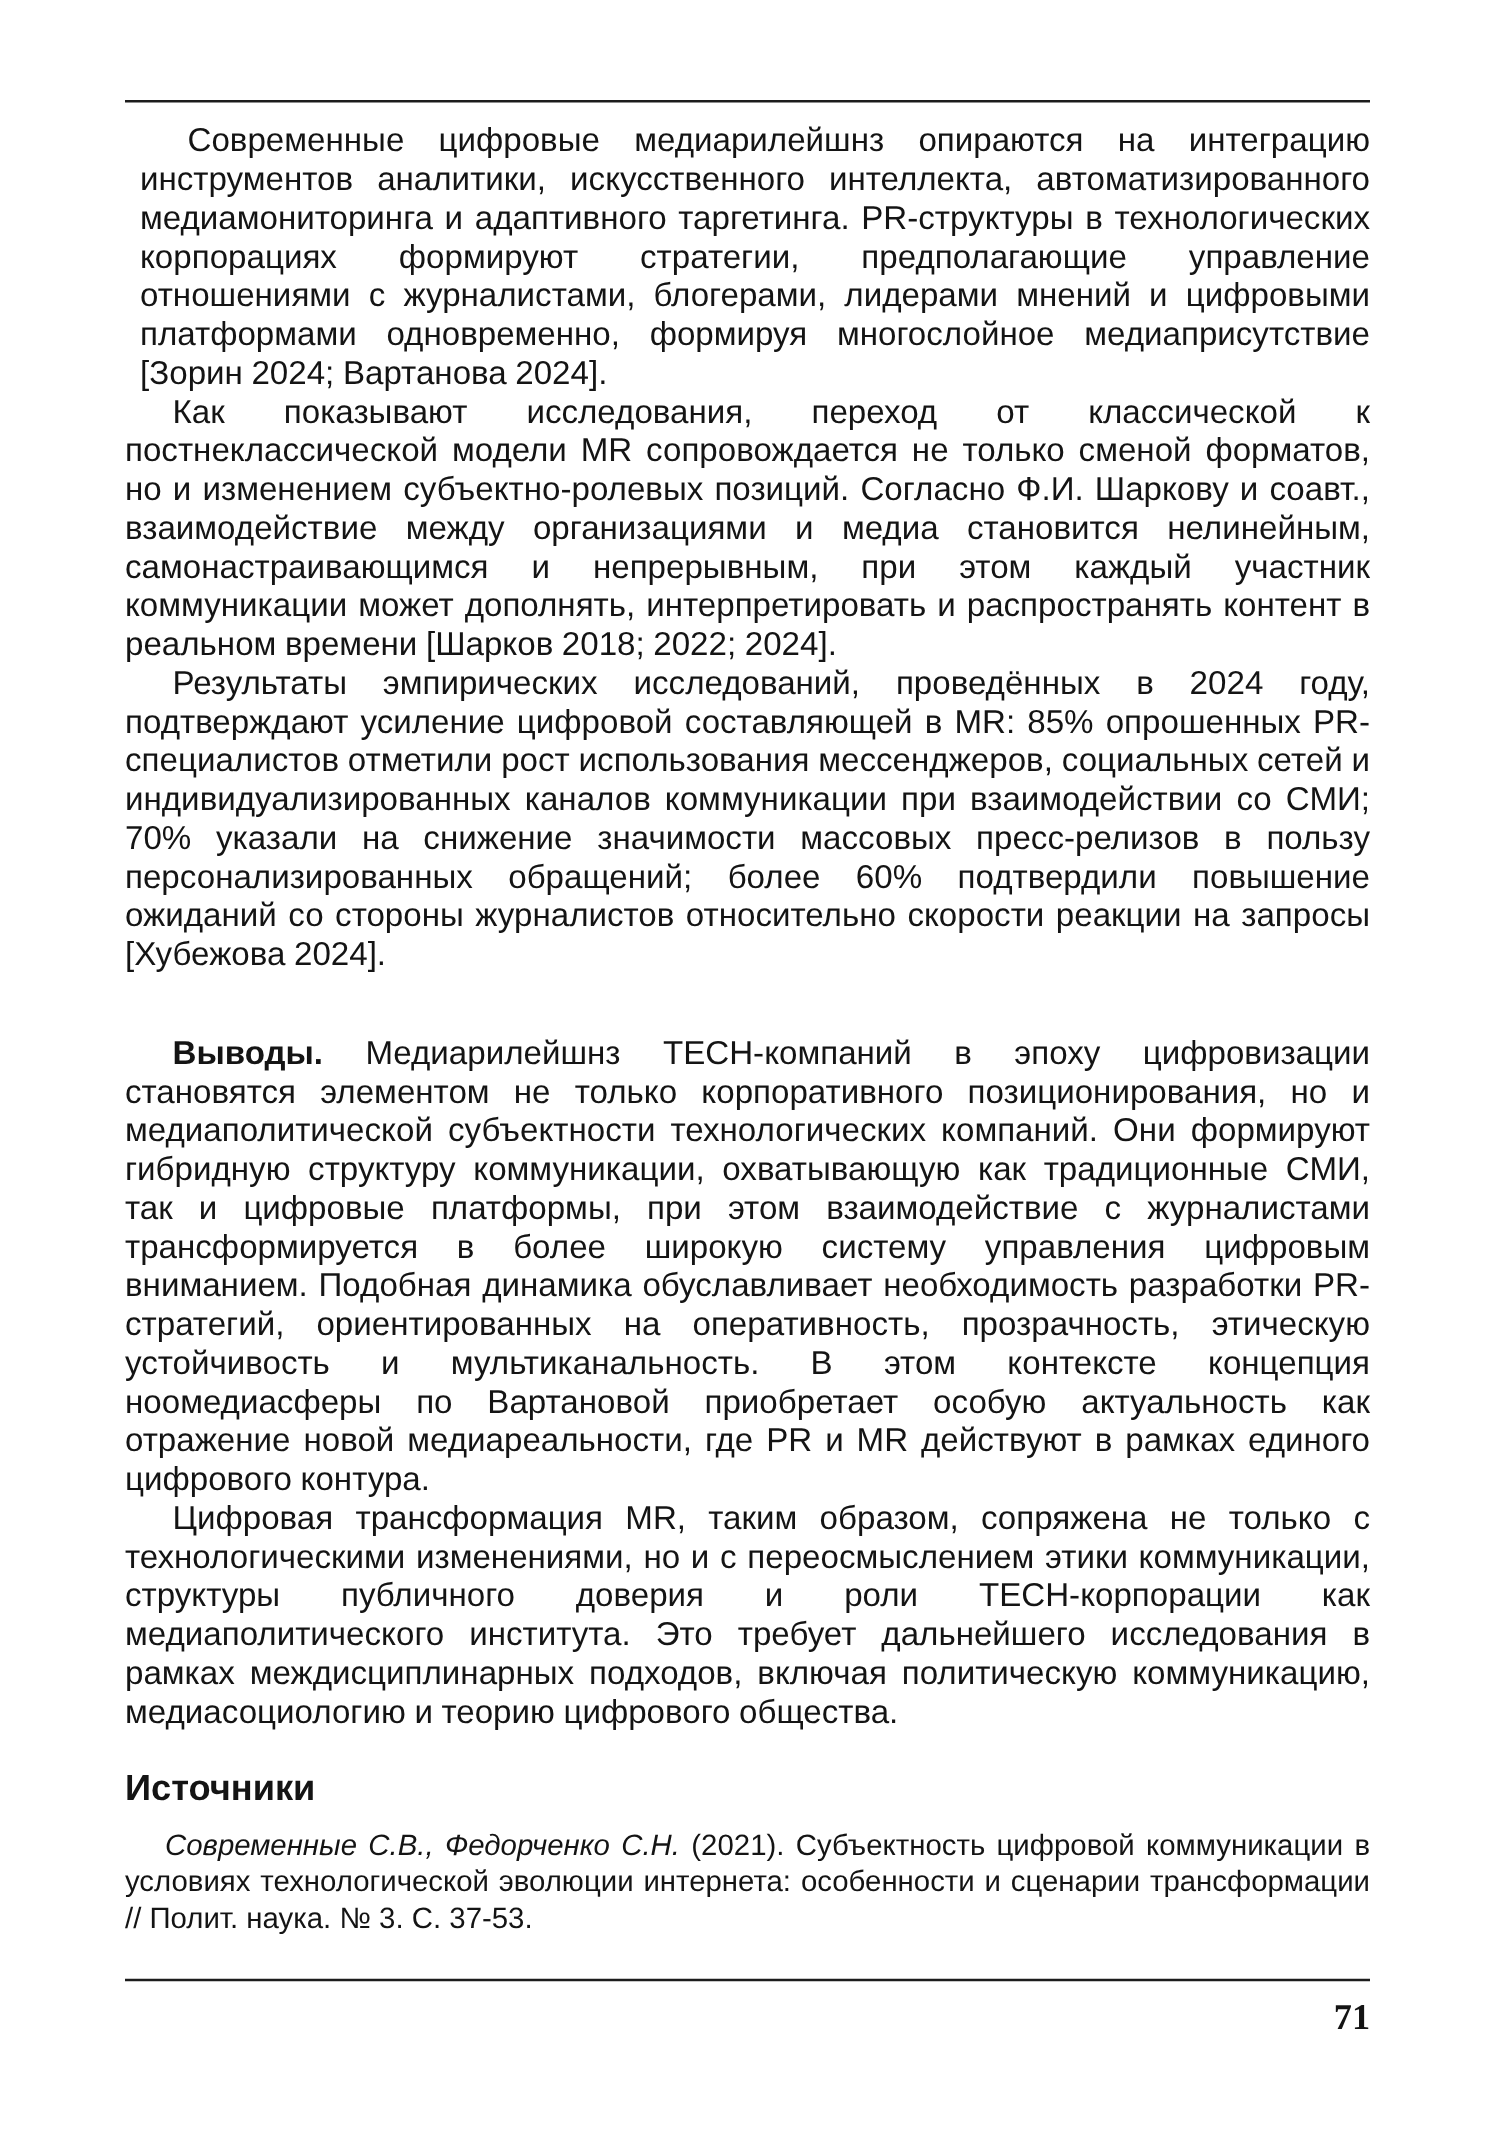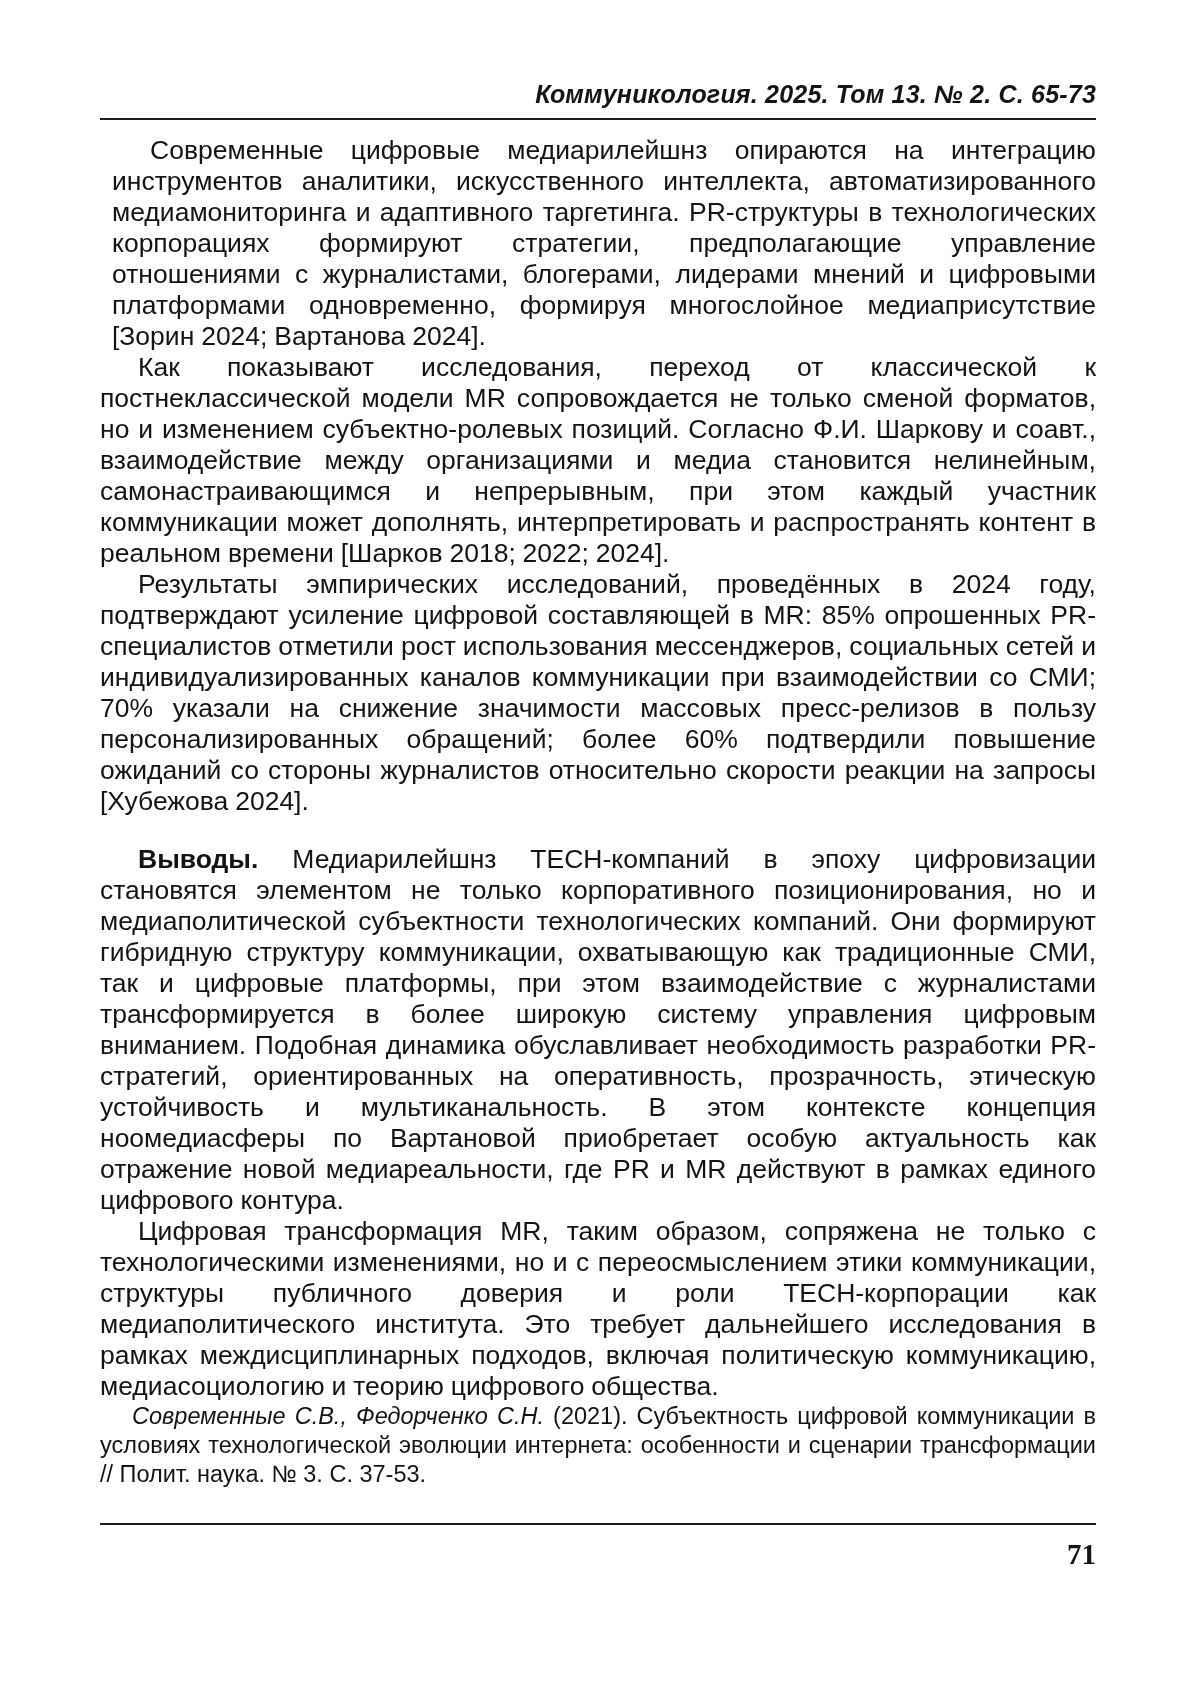--- a/index.html
+++ b/index.html
@@ -33,21 +33,21 @@
   .body-para {
     font-size: 26.5px;
     line-height: 31px;
     text-align: justify;
     text-indent: 38px;
     hyphens: auto;
     -webkit-hyphens: auto;
     word-spacing: -0.5px;
   }
   .first-para { margin-top: 15px; margin-left: 12px; }
-  .conclusions { margin-top: 27px; }
+  .conclusions { margin-top: 48px; }
   .conclusions b { font-weight: bold; }
   .sources-heading {
     font-size: 29px;
     font-weight: bold;
     margin: 30px 0 14px 0;
     text-align: left;
   }
   .ref {
     font-size: 23.5px;
     line-height: 29px;
@@ -64,34 +64,34 @@
     font-weight: bold;
     text-align: right;
     margin-top: 13px;
   }
 </style>
 </head>
 <body>
 
 <div class="page">
 
-  <div class="running-head">Коммуникология. 2025. Том 13. № 2. С. 65-73</div>
 
   <hr class="rule">
 
   <p class="body-para first-para">Современные цифровые медиарилейшнз опираются на интеграцию инструментов аналитики, искусственного интеллекта, автоматизированного медиамониторинга и адаптивного таргетинга. PR-структуры в технологических корпорациях формируют стратегии, предполагающие управление отношениями с журналистами, блогерами, лидерами мнений и цифровыми платформами одновременно, формируя многослойное медиаприсутствие [Зорин 2024; Вартанова 2024].</p>
 
   <p class="body-para">Как показывают исследования, переход от классической к постнеклассической модели MR сопровождается не только сменой форматов, но и изменением субъектно-ролевых позиций. Согласно Ф.И. Шаркову и соавт., взаимодействие между организациями и медиа становится нелинейным, самонастраивающимся и непрерывным, при этом каждый участник коммуникации может дополнять, интерпретировать и распространять контент в реальном времени [Шарков 2018; 2022; 2024].</p>
 
   <p class="body-para">Результаты эмпирических исследований, проведённых в 2024 году, подтверждают усиление цифровой составляющей в MR: 85% опрошенных PR-специалистов отметили рост использования мессенджеров, социальных сетей и индивидуализированных каналов коммуникации при взаимодействии со СМИ; 70% указали на снижение значимости массовых пресс-релизов в пользу персонализированных обращений; более 60% подтвердили повышение ожиданий со стороны журналистов относительно скорости реакции на запросы [Хубежова 2024].</p>
 
   <p class="body-para conclusions"><b>Выводы.</b><span> Медиарилейшнз TECH-компаний в эпоху цифровизации становятся элементом не только корпоративного позиционирования, но и медиаполитической субъектности технологических компаний. Они формируют гибридную структуру коммуникации, охватывающую как традиционные СМИ, так и цифровые платформы, при этом взаимодействие с журналистами трансформируется в более широкую систему управления цифровым вниманием. Подобная динамика обуславливает необходимость разработки PR-стратегий, ориентированных на оперативность, прозрачность, этическую устойчивость и мультиканальность. В этом контексте концепция ноомедиасферы по Вартановой приобретает особую актуальность как отражение новой медиареальности, где PR и MR действуют в рамках единого цифрового контура.</span></p>
 
   <p class="body-para">Цифровая трансформация MR, таким образом, сопряжена не только с технологическими изменениями, но и с переосмыслением этики коммуникации, структуры публичного доверия и роли TECH-корпорации как медиаполитического института. Это требует дальнейшего исследования в рамках междисциплинарных подходов, включая политическую коммуникацию, медиасоциологию и теорию цифрового общества.</p>
 
+  <h2 class="sources-heading">Источники</h2>
 
 
   <p class="ref"><i>Современные С.В., Федорченко С.Н.</i><span> (2021). Субъектность цифровой коммуникации в условиях технологической эволюции интернета: особенности и сценарии трансформации // Полит. наука. № 3. С. 37-53.</span></p>
 
   <hr class="rule footer-rule">
 
   <div class="page-number">71</div>
 
 </div>
 

